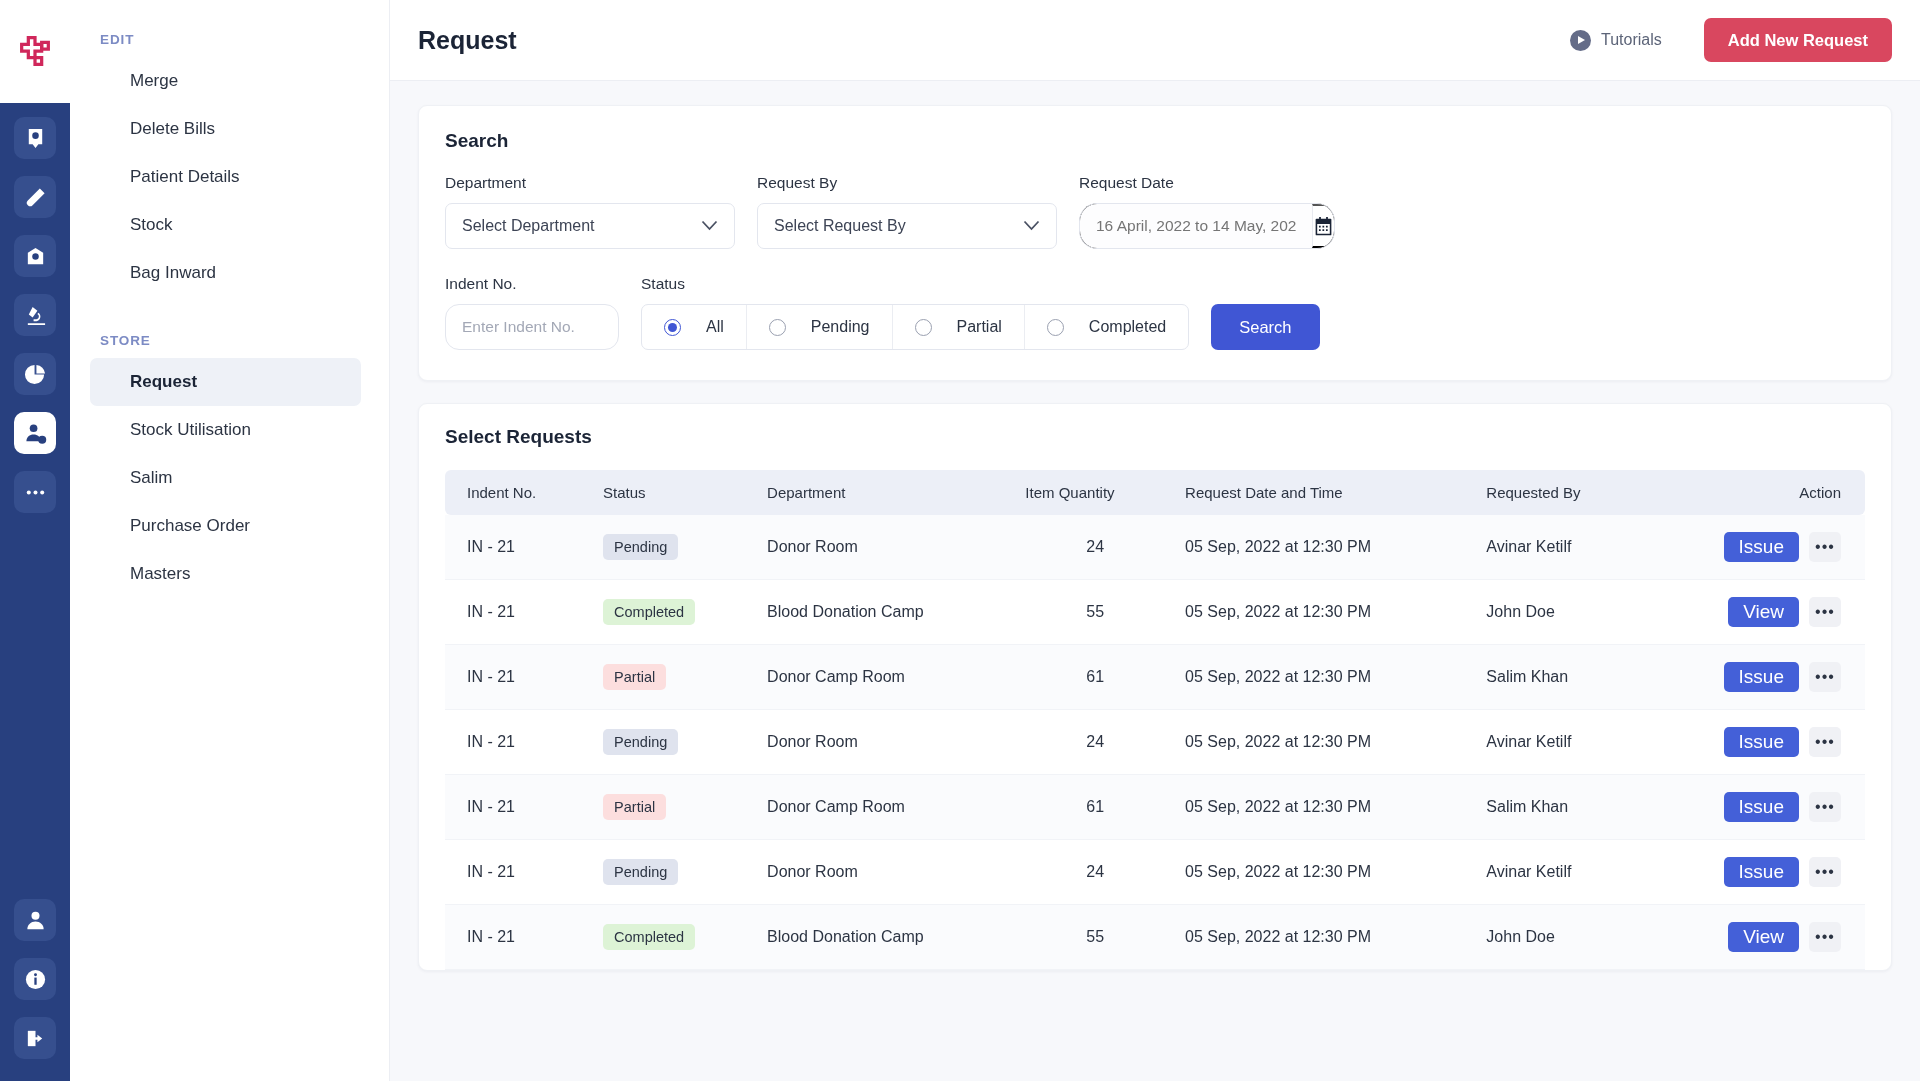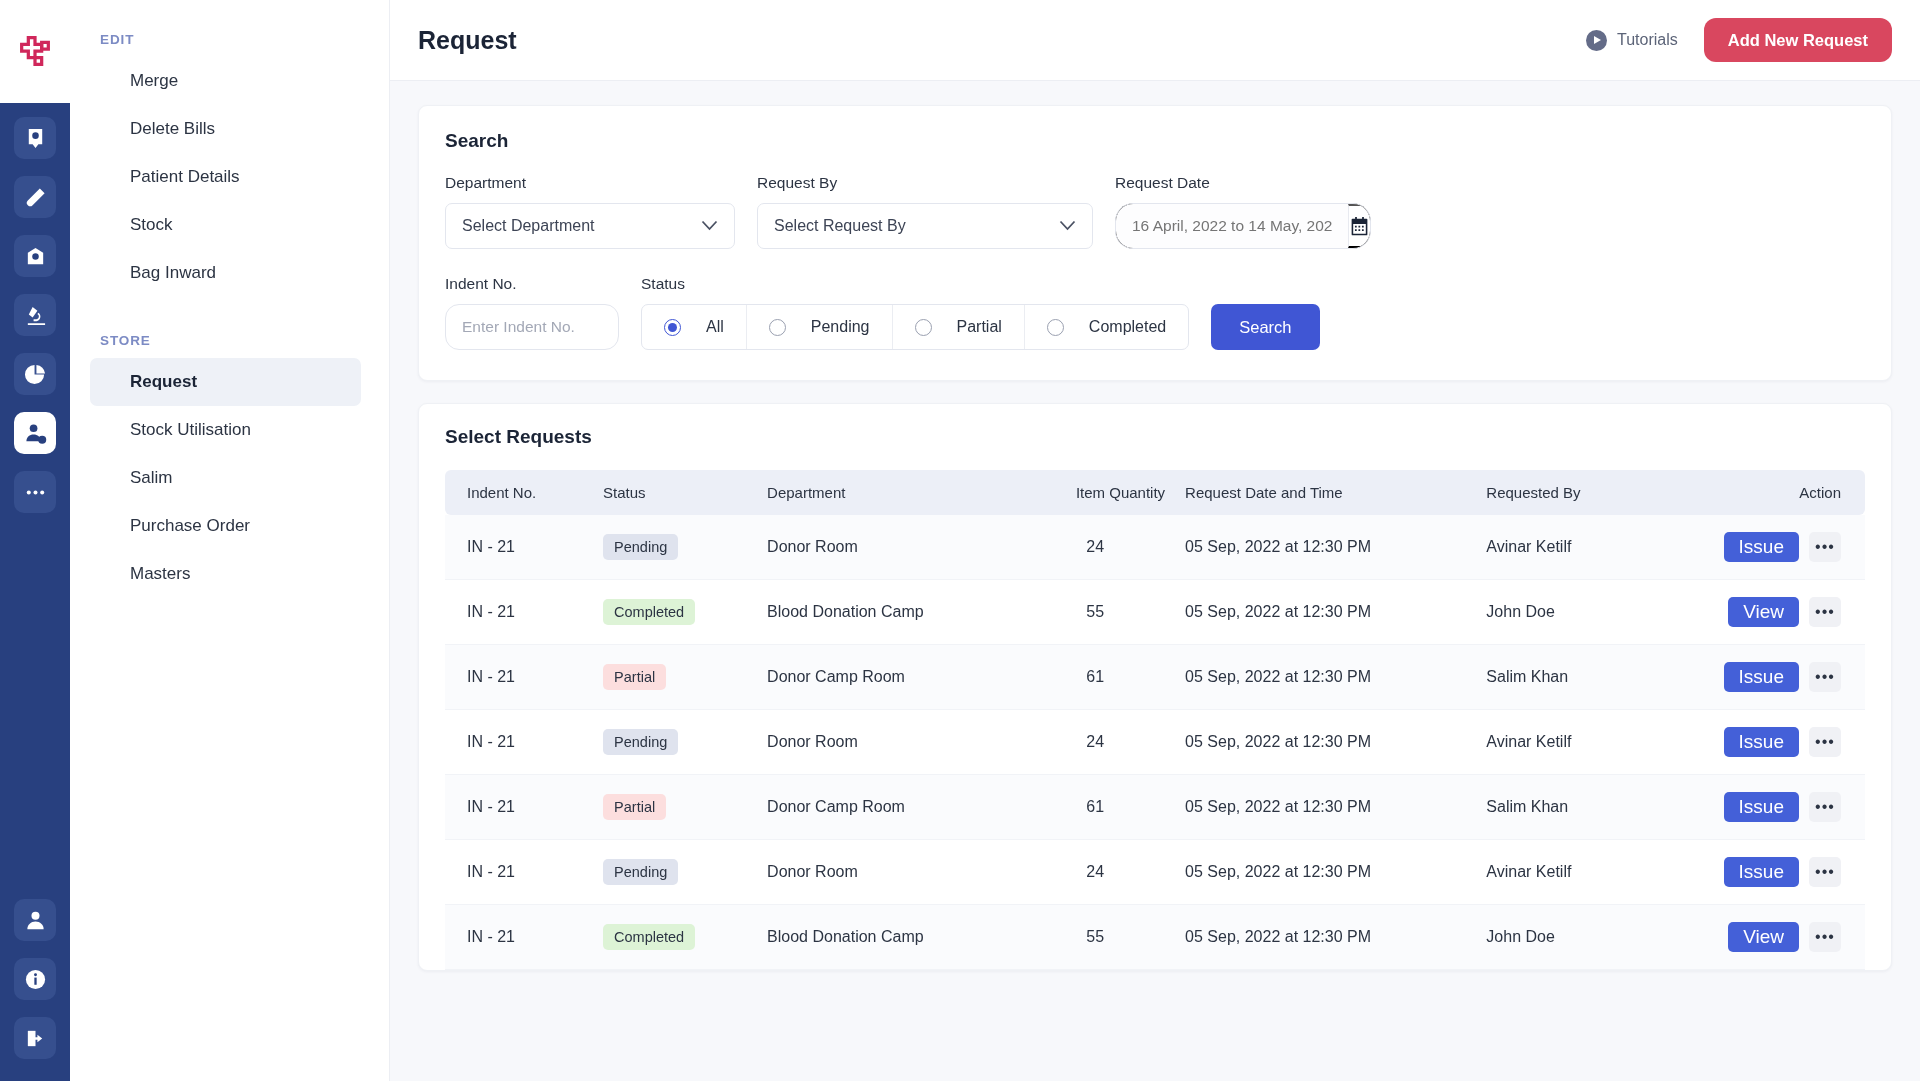--- a/index.html
+++ b/index.html
@@ -65,23 +65,23 @@
     border-bottom: 1px solid #eceef3;
   }
   .page-title { font-size: 25px; font-weight: 700; color: #1b2436; }
   .topbar-right { margin-left: auto; display: flex; align-items: center; gap: 26px; }
   .tutorials { display: flex; align-items: center; gap: 10px; font-size: 16px; color: #5c6478; cursor: pointer; }
   .play-icon { width: 21px; height: 21px; border-radius: 50%; background: #646c88;
                display: flex; align-items: center; justify-content: center; }
   .play-icon::after { content:""; width:0; height:0; border-left: 7px solid #fff;
                border-top: 4.5px solid transparent; border-bottom: 4.5px solid transparent; margin-left: 2px;}
   .btn-primary-red {
-    background: #d9475f; color: #fff; border: none; border-radius: 12px;
+    background: #d9475f; color: #fff; border: none; border-radius: 7px;
     padding: 0 24px; height: 44px; font-size: 16.5px; font-weight: 700;
-    font-family: inherit; cursor: pointer;
+    font-family: inherit; cursor: pointer; margin-left: 16px;
   }
 
   .content { flex: 1; overflow: hidden; padding: 24px 28px 0 28px; }
 
   .card {
     background: #ffffff; border-radius: 9px; border: 1px solid #eff1f5;
     box-shadow: 0 1px 3px rgba(30,40,70,.05);
   }
   .card-title { font-size: 19px; font-weight: 700; color: #1b2436; }
 
@@ -89,21 +89,21 @@
   .search-card { padding: 24px 26px 30px 26px; margin-bottom: 22px; }
   .fields-row { display: flex; gap: 22px; margin-top: 22px; }
   .field { display: flex; flex-direction: column; }
   .field-label { font-size: 15.5px; color: #2c3443; margin-bottom: 11px; }
   .select-box {
     width: 290px; height: 46px; border: 1px solid #e3e6ee; border-radius: 7px;
     display: flex; align-items: center; padding: 0 16px; font-size: 16px; color: #3d4455;
     background: #fff; cursor: pointer;
   }
   .select-box .chev { margin-left: auto; color: #4a5163; font-size: 14px; }
-  .select-box.wide { width: 336px; }
+  .select-box.wide { width: 300px; }
   .date-wrap { display: flex; width: 256px; height: 46px;
                border: 1px solid #e3e6ee; border-radius: 18px; overflow: hidden; background:#000000; }
   .date-input { flex:1; border:none; outline:none; padding: 0 16px; font-size:15.5px;
                 color:#9aa0b0; font-family: inherit; background: #fdfdfe; }
   .date-btn { width: 56px; border-left: 1px solid #e8eaf0; background:#fff;
               display:flex; align-items:center; justify-content:center; cursor:pointer; }
   .date-btn svg { width: 21px; height: 21px; fill:#1b2436; }
 
   .row2 { display:flex; gap: 22px; margin-top: 26px; align-items: flex-end; }
   .text-input {
@@ -131,21 +131,21 @@
     background: #eceff7; color:#2c3443; font-size: 15px; font-weight: 400;
     text-align: left; padding: 14px 10px; white-space: nowrap;
   }
   thead th:first-child { padding-left: 22px; border-radius: 6px 0 0 6px; }
   thead th:last-child  { padding-right: 24px; border-radius: 0 6px 6px 0; text-align:right; }
   tbody td { padding: 17px 10px; font-size: 16px; color:#2c3443; border-bottom: 1px solid #f1f3f7; }
   tbody td:first-child { padding-left: 22px; }
   tbody td:last-child { padding-right: 24px; }
   tbody tr:nth-child(odd) { background: #fafbfd; }
   .col-qty { text-align: center; }
-  .th-qty { text-align: right; }
+  .th-qty { text-align: left; }
   .badge { display:inline-block; padding: 5px 11px; border-radius: 5px; font-size: 14.5px; }
   .badge.pending   { background:#dfe3ee; color:#2c3443; }
   .badge.completed { background:#ddf3d6; color:#2c3443; }
   .badge.partial   { background:#fcdede; color:#2c3443; }
   .actions { display:flex; align-items:center; justify-content:flex-end; gap: 10px; }
   .btn-action {
     background:#4460d8; color:#fff; border:none; border-radius:5px; height:30px;
     padding: 0 15px; font-size:19px; font-family:inherit; cursor:pointer;
   }
   .btn-more {

